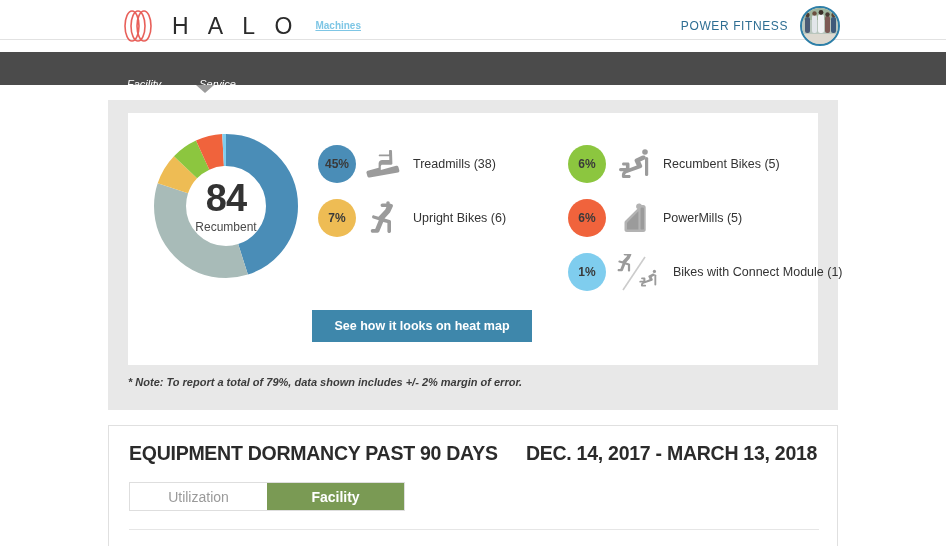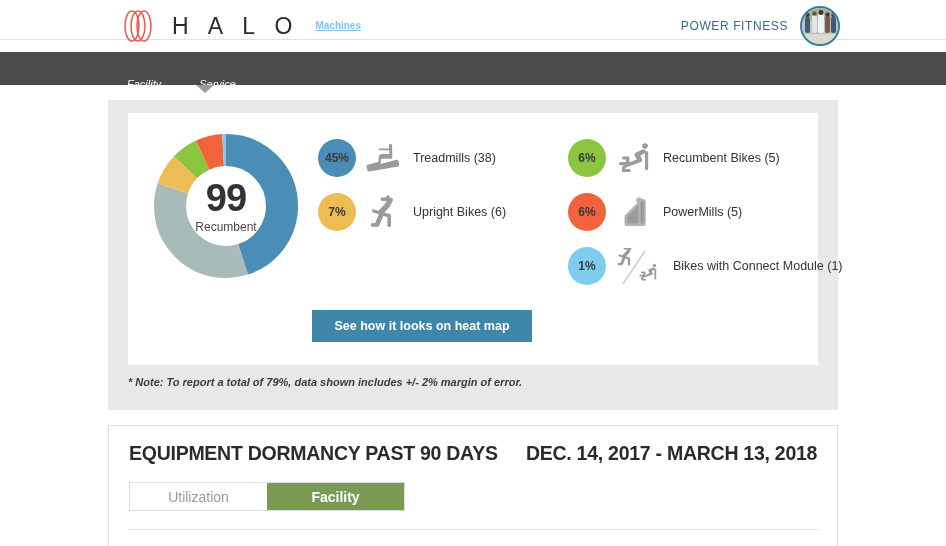--- a/index.html
+++ b/index.html
@@ -71,21 +71,21 @@
     position: absolute; left: 0; top: 0; width: 152px; height: 152px;
     display: flex; flex-direction: column; align-items: center; justify-content: center;
   }
   .donut-num {
     font-size: 38px; font-weight: bold; color: #333333; line-height: 1;
     letter-spacing: -1px;
   }
   .donut-label { font-size: 12px; color: #4a4a4a; margin-top: 3px; }
   
   .legend { position: absolute; left: 190px; top: 18px; width: 490px; }
-  .legend-col { position: absolute; top: 0; }
+  .legend-col { position: absolute; top: 6px; }
   .legend-col.left { left: 0; }
   .legend-col.right { left: 250px; }
   .legend-row {
     display: flex; align-items: center; height: 54px; margin-bottom: 0;
   }
   .badge {
     width: 38px; height: 38px; border-radius: 50%;
     display: flex; align-items: center; justify-content: center;
     font-size: 12px; font-weight: bold; color: #3a3a3a; flex: 0 0 auto;
   }
@@ -195,21 +195,21 @@
         <g transform="rotate(-90 76 76)">
           <circle cx="76" cy="76" r="56" fill="none" stroke="#4a8db7" stroke-width="32" stroke-dasharray="158.3 193.5" stroke-dashoffset="0"></circle>
           <circle cx="76" cy="76" r="56" fill="none" stroke="#a8bbb8" stroke-width="32" stroke-dasharray="123.2 228.6" stroke-dashoffset="-158.3"></circle>
           <circle cx="76" cy="76" r="56" fill="none" stroke="#eebc54" stroke-width="32" stroke-dasharray="24.6 327.2" stroke-dashoffset="-281.5"></circle>
           <circle cx="76" cy="76" r="56" fill="none" stroke="#8cc63f" stroke-width="32" stroke-dasharray="21.1 330.7" stroke-dashoffset="-306.1"></circle>
           <circle cx="76" cy="76" r="56" fill="none" stroke="#f0633c" stroke-width="32" stroke-dasharray="21.1 330.7" stroke-dashoffset="-327.2"></circle>
           <circle cx="76" cy="76" r="56" fill="none" stroke="#7fcdee" stroke-width="32" stroke-dasharray="3.5 348.3" stroke-dashoffset="-348.3"></circle>
         </g>
       </svg>
       <div class="donut-center">
-        <div class="donut-num">99</div>
+        <div class="donut-num">84</div>
         <div class="donut-label">Recumbent</div>
       </div>
     </div>
 
     <div class="legend">
 
       <div class="legend-col left">
 
         <div class="legend-row">
           <div class="badge" style="background:#4a8db7">45%</div>

